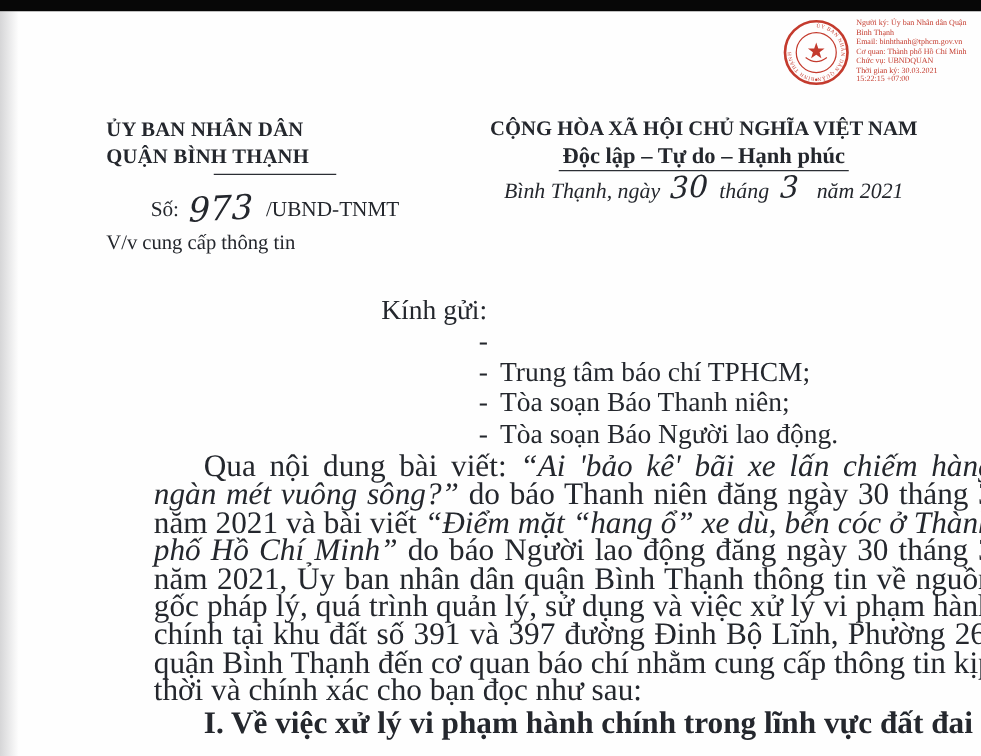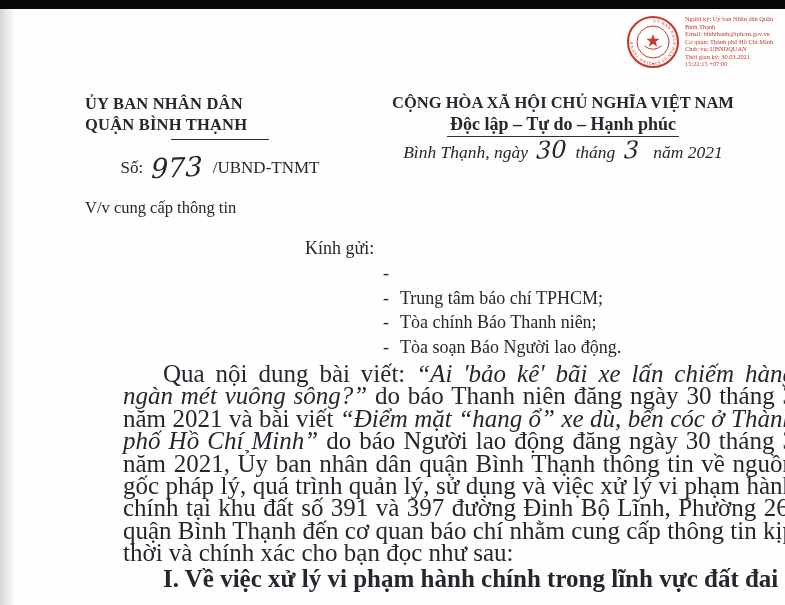--- a/index.html
+++ b/index.html
@@ -23,35 +23,35 @@
   
   .hdr-left { position:absolute; left:85px; top:93px; width:270px; }
   .issuer { font-weight:bold; font-size:16.5px; line-height:21px; letter-spacing:0.2px; }
   .rule { width:98px; height:0; border-top:1.6px solid #2b2e34; margin:4px auto 1px auto; }
   .doc-no { font-size:17px; margin-top:12px; height:32px; display:flex; align-items:center; justify-content:center; }
   .hand {
     font-family:"DejaVu Serif", serif; font-style:italic; font-weight:normal;
     display:inline-block; transform:rotate(-3deg) skewX(-4deg);
   }
   .doc-no .hand { font-size:27px; margin:0 10px 0 8px; line-height:20px; }
-  .subject { font-size:16.5px; margin-top:14px; }
+  .subject { font-size:16.5px; margin-top:0; }
 
   
   .hdr-right { position:absolute; left:388px; top:93px; width:350px; text-align:center; }
   .national { font-weight:bold; font-size:16.5px; line-height:20px; }
   .motto {
     font-weight:bold; font-size:18px; display:inline-block;
     border-bottom:1.6px solid #2b2e34; padding:0 3px 2px 3px; margin-top:1px; line-height:20px;
   }
   .date-line { font-style:italic; font-size:17.5px; margin-top:5px; }
   .date-line .hand { font-size:24px; line-height:14px; margin:0 4px; }
   .date-line .hand.month { margin-right:10px; }
 
   
-  .recipients { position:absolute; left:305px; top:236px; font-size:18px; }
+  .recipients { position:absolute; left:305px; top:236px; font-size:22px; }
   .kinh-gui { line-height:24px; }
   .rec-list { margin-top:1px; }
   .rec-item { display:flex; line-height:24.6px; }
   .rec-item .dash { margin-left:78px; width:17px; flex:0 0 17px; }
 
   
   .body-text { position:absolute; left:98px; top:363px; width:672px;
     font-size:25px; line-height:22.4px; text-align:justify;margin-left:25px; }
   .body-text p { margin:0; text-indent:40px; }
   .it { font-style:italic; }
@@ -120,21 +120,21 @@
     <div class="rec-list">
       <div class="rec-item">
         <span class="dash">-</span>
       </div>
       <div class="rec-item">
         <span class="dash">-</span>
         <span>Trung tâm báo chí TPHCM;</span>
       </div>
       <div class="rec-item">
         <span class="dash">-</span>
-        <span>Tòa chính Báo Thanh niên;</span>
+        <span>Tòa soạn Báo Thanh niên;</span>
       </div>
       <div class="rec-item">
         <span class="dash">-</span>
         <span>Tòa soạn Báo Người lao động.</span>
       </div>
     </div>
   </div>
 
   <div class="body-text">
     <p>

